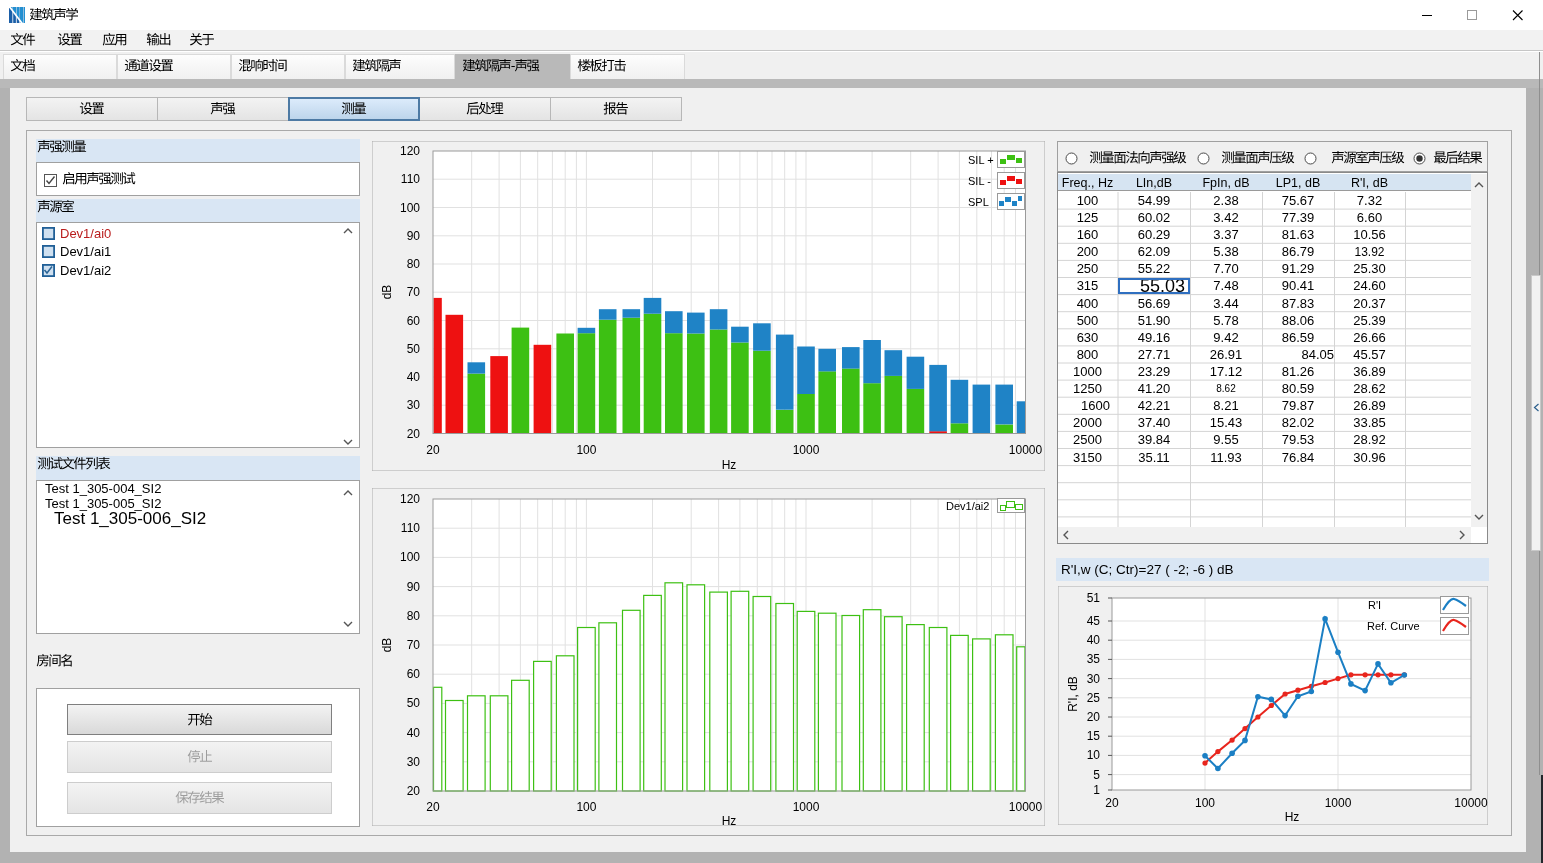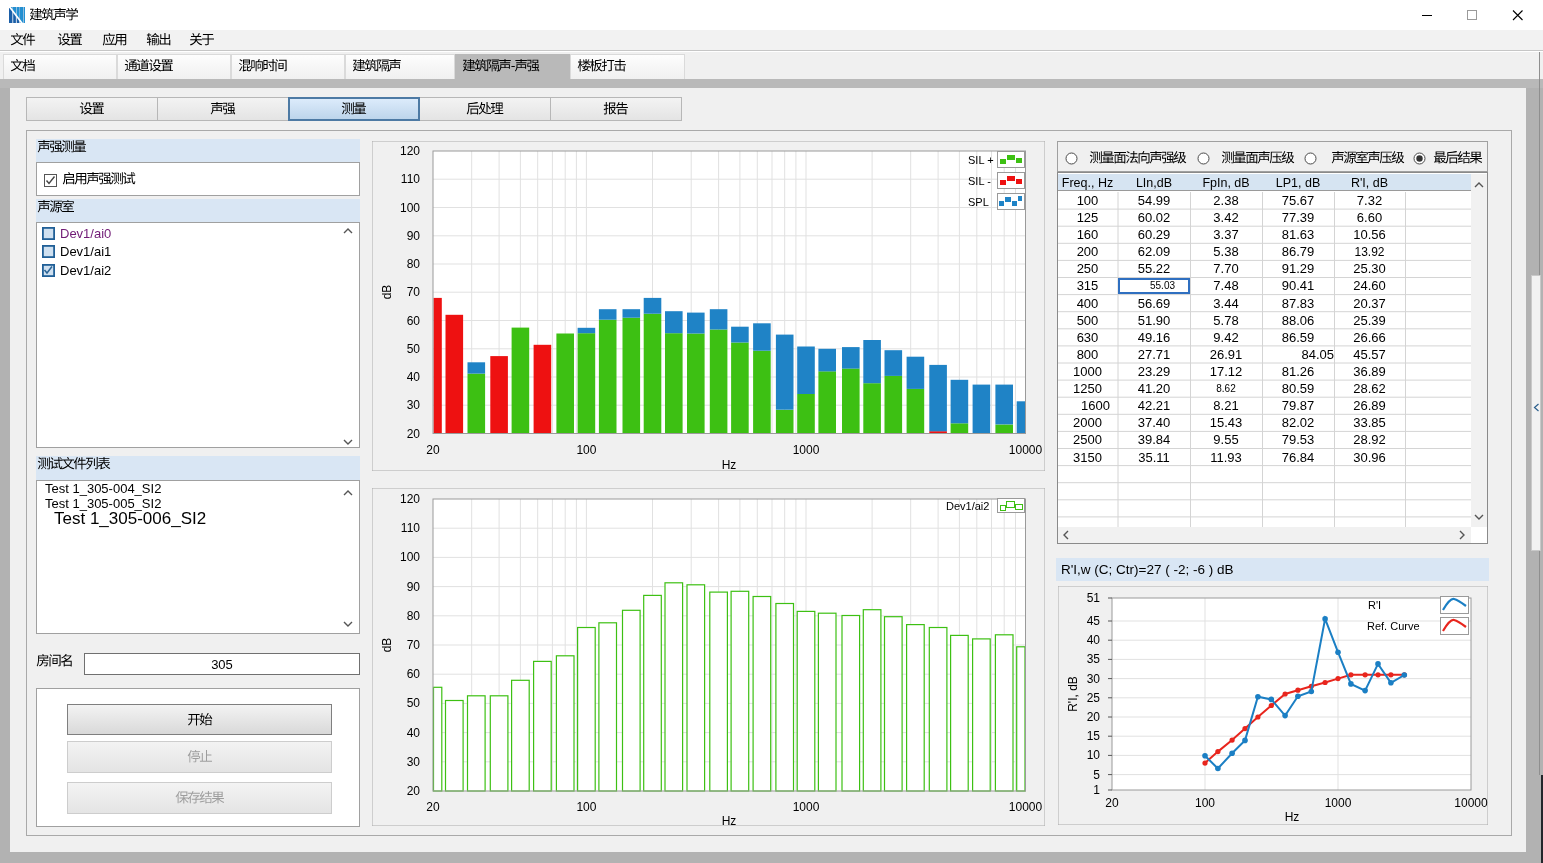--- a/index.html
+++ b/index.html
@@ -158,21 +158,21 @@
     <div class="abs" style="left:36px;top:199px;width:324px;height:23.5px;background:#d9e6f4"></div>
     <div style="position:absolute;left:38px;top:201px">
       <svg width="36" height="12" viewBox="0 0 36 12" style="overflow:visible;display:block">
         <path transform="translate(0,10.32)" fill="#000" d="M5.5 -11.3V-10.2H0.2V-9.3H5.5V-8.0H1.0V-7.1H11.2V-8.0H6.5V-9.3H11.8V-10.2H6.5V-11.3ZM1.3 -6.0V-4.3C1.3 -2.8 1.1 -0.9 -0.3 0.5C-0.1 0.6 0.3 0.9 0.4 1.1C1.4 0.2 1.9 -1.0 2.2 -2.2H9.9V-1.6H10.9V-6.0ZM9.9 -3.1H6.5V-5.2H9.9ZM2.3 -3.1C2.3 -3.5 2.3 -3.9 2.3 -4.3V-5.2H5.5V-3.1Z M18.5 -5.5H22.6V-4.3H18.5ZM18.5 -7.4H22.6V-6.2H18.5ZM18.1 -2.8C17.7 -1.9 17.1 -0.9 16.5 -0.3C16.7 -0.1 17.1 0.1 17.3 0.3C17.9 -0.4 18.5 -1.5 19.0 -2.5ZM21.9 -2.5C22.4 -1.7 23.1 -0.5 23.3 0.1L24.3 -0.3C24.0 -0.9 23.3 -2.0 22.7 -2.9ZM12.4 -10.4C13.2 -10.0 14.2 -9.3 14.7 -8.9L15.3 -9.7C14.8 -10.1 13.8 -10.7 13.0 -11.1ZM11.8 -6.8C12.5 -6.4 13.6 -5.8 14.1 -5.4L14.7 -6.2C14.1 -6.6 13.1 -7.1 12.4 -7.5ZM12.1 0.3 13.0 0.9C13.6 -0.4 14.4 -2.0 14.9 -3.5L14.1 -4.0C13.5 -2.5 12.7 -0.7 12.1 0.3ZM15.8 -10.6V-6.9C15.8 -4.7 15.7 -1.7 14.2 0.5C14.4 0.6 14.8 0.8 15.0 1.0C16.6 -1.2 16.8 -4.6 16.8 -6.9V-9.7H24.1V-10.6ZM20.0 -9.5C19.9 -9.1 19.8 -8.6 19.6 -8.2H17.6V-3.5H20.0V0.0C20.0 0.1 19.9 0.2 19.8 0.2C19.6 0.2 19.0 0.2 18.4 0.2C18.5 0.5 18.6 0.8 18.7 1.1C19.6 1.1 20.2 1.1 20.5 0.9C20.9 0.8 21.0 0.5 21.0 0.0V-3.5H23.6V-8.2H20.6C20.8 -8.5 21.0 -8.9 21.1 -9.3Z M25.3 -2.9V-2.0H29.5V-0.2H24.1V0.7H36.0V-0.2H30.5V-2.0H34.8V-2.9H30.5V-4.3H29.5V-2.9ZM25.8 -4.1C26.3 -4.2 26.9 -4.3 33.3 -4.8C33.6 -4.5 33.9 -4.2 34.1 -3.9L34.9 -4.5C34.3 -5.2 33.1 -6.2 32.2 -6.9L31.5 -6.4C31.8 -6.2 32.2 -5.8 32.6 -5.5L27.4 -5.1C28.1 -5.7 28.9 -6.4 29.6 -7.1H34.5V-8.0H25.6V-7.1H28.3C27.5 -6.3 26.7 -5.7 26.5 -5.5C26.1 -5.2 25.8 -5.0 25.5 -5.0C25.6 -4.7 25.8 -4.3 25.8 -4.1ZM29.1 -11.1C29.3 -10.8 29.5 -10.4 29.7 -10.1H24.2V-7.7H25.2V-9.2H34.8V-7.7H35.8V-10.1H30.8C30.6 -10.5 30.3 -11.0 30.1 -11.4Z"></path>
       </svg>
     </div>
     <div class="abs" style="left:36px;top:222px;width:324px;height:226px;background:#fff;border:1px solid #a0a0a0"></div>
     <svg class="abs" style="left:42px;top:227px" width="13" height="13" viewBox="0 0 13 13">
 <rect x="0.9" y="0.9" width="11.2" height="11.2" fill="#cfe0f0" stroke="#205f97" stroke-width="1.8"></rect>
     </svg>
-    <div class="abs" style="left:60px;top:226px;font-size:13px;color:#701a75;line-height:16px">Dev1/ai0</div>
+    <div class="abs" style="left:60px;top:226px;font-size:13px;color:#b91c1c;line-height:16px">Dev1/ai0</div>
     <svg class="abs" style="left:42px;top:245px" width="13" height="13" viewBox="0 0 13 13">
 <rect x="0.9" y="0.9" width="11.2" height="11.2" fill="#cfe0f0" stroke="#205f97" stroke-width="1.8"></rect>
     </svg>
     <div class="abs" style="left:60px;top:244px;font-size:13px;color:#000;line-height:16px">Dev1/ai1</div>
     <svg class="abs" style="left:42px;top:264px" width="13" height="13" viewBox="0 0 13 13">
 <rect x="0.9" y="0.9" width="11.2" height="11.2" fill="#cfe0f0" stroke="#205f97" stroke-width="1.8"></rect>
       <path d="M2.5 6 L5 9 L10 2.5" stroke="#2a6496" stroke-width="1.5" fill="none"></path>
     </svg>
     <div class="abs" style="left:60px;top:263px;font-size:13px;color:#000;line-height:16px">Dev1/ai2</div>
     <svg class="abs" style="left:343px;top:228px" width="10" height="6" viewBox="0 0 10 6">
@@ -195,21 +195,20 @@
       <path d="M1 5 L5 1 L9 5" stroke="#555" stroke-width="1.4" fill="none"></path>
     </svg>
     <svg class="abs" style="left:343px;top:621px" width="10" height="6" viewBox="0 0 10 6">
       <path d="M1 1 L5 5 L9 1" stroke="#555" stroke-width="1.4" fill="none"></path>
     </svg>
     <div style="position:absolute;left:37px;top:655px">
       <svg width="36" height="12" viewBox="0 0 36 12" style="overflow:visible;display:block">
         <path transform="translate(0,10.32)" fill="#000" d="M6.1 -6.4C6.3 -6.0 6.7 -5.4 6.9 -5.0H2.6V-4.2H5.1C4.9 -2.1 4.3 -0.5 1.9 0.3C2.1 0.5 2.4 0.8 2.5 1.0C4.4 0.4 5.3 -0.7 5.7 -2.1H9.7C9.6 -0.8 9.4 -0.2 9.2 0.0C9.1 0.1 9.0 0.1 8.7 0.1C8.4 0.1 7.7 0.1 7.0 0.1C7.1 0.3 7.2 0.6 7.2 0.9C8.0 0.9 8.7 1.0 9.1 0.9C9.5 0.9 9.8 0.8 10.0 0.6C10.4 0.3 10.6 -0.6 10.8 -2.5C10.8 -2.7 10.8 -2.9 10.8 -2.9H5.9C6.0 -3.3 6.1 -3.7 6.1 -4.2H11.6V-5.0H7.0L7.8 -5.3C7.6 -5.7 7.2 -6.3 6.9 -6.7ZM5.2 -11.0C5.4 -10.7 5.6 -10.3 5.7 -9.9H1.1V-6.7C1.1 -4.6 1.0 -1.6 -0.3 0.6C-0.0 0.7 0.4 0.9 0.6 1.0C1.9 -1.2 2.1 -4.5 2.1 -6.7V-6.8H11.2V-9.9H6.8C6.7 -10.4 6.4 -10.9 6.2 -11.3ZM2.1 -9.1H10.2V-7.7H2.1Z M12.5 -8.3V1.1H13.5V-8.3ZM12.7 -10.6C13.3 -10.0 14.0 -9.2 14.3 -8.7L15.2 -9.2C14.8 -9.8 14.1 -10.6 13.5 -11.1ZM16.4 -4.0H19.6V-2.2H16.4ZM16.4 -6.6H19.6V-4.8H16.4ZM15.5 -7.4V-1.3H20.6V-7.4ZM16.0 -10.5V-9.6H22.5V-0.1C22.5 0.0 22.5 0.1 22.3 0.1C22.1 0.1 21.6 0.1 21.0 0.1C21.1 0.3 21.3 0.8 21.3 1.0C22.1 1.0 22.7 1.0 23.1 0.8C23.4 0.7 23.6 0.4 23.6 -0.1V-10.5Z M26.8 -7.1C27.5 -6.6 28.3 -6.0 28.9 -5.5C27.3 -4.6 25.6 -4.0 23.9 -3.7C24.1 -3.4 24.3 -3.0 24.4 -2.7C25.2 -2.9 25.9 -3.1 26.7 -3.4V1.1H27.7V0.4H33.7V1.1H34.7V-4.6H29.3C31.6 -5.8 33.5 -7.4 34.6 -9.6L34.0 -10.0L33.8 -9.9H29.0C29.3 -10.3 29.6 -10.7 29.9 -11.1L28.7 -11.3C27.9 -10.0 26.4 -8.5 24.2 -7.5C24.4 -7.3 24.8 -7.0 24.9 -6.7C26.2 -7.4 27.3 -8.2 28.1 -9.0H33.1C32.3 -7.8 31.2 -6.8 29.8 -6.0C29.2 -6.5 28.3 -7.2 27.6 -7.7ZM33.7 -0.6H27.7V-3.6H33.7Z"></path>
       </svg>
     </div>
-    <div class="abs" style="left:84px;top:653px;width:276px;height:22px;background:#fff;border:1px solid #707070;text-align:center;font-size:13px;line-height:21px">305</div>
     <div class="abs" style="left:36px;top:688px;width:324px;height:139px;background:#fff;border:1px solid #a0a0a0"></div>
     <div class="abs" style="left:67px;top:704px;width:265px;height:31px;background:linear-gradient(#f3f3f3,#d9d9d9);border:1px solid #7f7f7f"></div>
     <div style="position:absolute;left:188px;top:714px">
       <svg width="24" height="12" viewBox="0 0 24 12" style="overflow:visible;display:block">
         <path transform="translate(0,10.32)" fill="#000" d="M8.0 -9.4V-5.6H4.2V-6.2V-9.4ZM-0.0 -5.6V-4.7H3.2C3.0 -2.8 2.3 -1.0 0.0 0.4C0.3 0.6 0.6 0.9 0.8 1.1C3.3 -0.4 4.0 -2.5 4.2 -4.7H8.0V1.1H9.0V-4.7H12.0V-5.6H9.0V-9.4H11.6V-10.4H0.5V-9.4H3.2V-6.2L3.2 -5.6Z M17.5 -4.4V1.1H18.4V0.5H22.5V1.0H23.4V-4.4ZM18.4 -0.4V-3.5H22.5V-0.4ZM17.0 -5.5C17.4 -5.6 18.0 -5.7 23.0 -6.1C23.2 -5.7 23.3 -5.4 23.4 -5.1L24.3 -5.6C23.9 -6.6 22.9 -8.2 22.0 -9.3L21.2 -9.0C21.7 -8.4 22.1 -7.6 22.5 -6.9L18.3 -6.7C19.1 -7.9 20.0 -9.4 20.8 -11.0L19.7 -11.3C19.0 -9.6 17.9 -7.8 17.6 -7.3C17.2 -6.8 17.0 -6.5 16.7 -6.5C16.8 -6.2 17.0 -5.7 17.0 -5.5ZM14.0 -7.6H15.5C15.4 -5.9 15.1 -4.4 14.6 -3.2C14.1 -3.6 13.7 -4.0 13.2 -4.3C13.5 -5.2 13.8 -6.4 14.0 -7.6ZM12.2 -3.9C12.8 -3.5 13.5 -2.9 14.2 -2.3C13.6 -1.1 12.8 -0.3 11.8 0.3C12.0 0.4 12.3 0.8 12.4 1.0C13.5 0.4 14.3 -0.5 14.9 -1.7C15.4 -1.2 15.9 -0.7 16.2 -0.3L16.8 -1.1C16.5 -1.5 15.9 -2.1 15.4 -2.6C16.0 -4.1 16.3 -6.0 16.5 -8.5L15.9 -8.6L15.8 -8.5H14.2C14.4 -9.4 14.5 -10.3 14.6 -11.2L13.7 -11.2C13.6 -10.4 13.4 -9.5 13.3 -8.5H11.9V-7.6H13.1C12.8 -6.2 12.5 -4.9 12.2 -3.9Z"></path>
       </svg>
     </div>
     <div class="abs" style="left:67px;top:741px;width:265px;height:32px;background:linear-gradient(#f3f3f3,#e4e4e4);border:1px solid #cdcdcd"></div>
     <div style="position:absolute;left:188px;top:751px">
       <svg width="24" height="12" viewBox="0 0 24 12" style="overflow:visible;display:block">
@@ -428,21 +427,21 @@
     <div class="abs" style="left:1118px;top:244px;width:72px;text-align:center;font-size:13px;line-height:16px">62.09</div>
     <div class="abs" style="left:1190px;top:244px;width:72px;text-align:center;font-size:13px;line-height:16px">5.38</div>
     <div class="abs" style="left:1262px;top:244px;width:72px;text-align:center;font-size:13px;line-height:16px">86.79</div>
     <div class="abs" style="left:1334px;top:244px;width:71px;text-align:center;font-size:12px;line-height:16px">13.92</div>
     <div class="abs" style="left:1057px;top:261px;width:61px;text-align:center;font-size:13px;line-height:16px">250</div>
     <div class="abs" style="left:1118px;top:261px;width:72px;text-align:center;font-size:13px;line-height:16px">55.22</div>
     <div class="abs" style="left:1190px;top:261px;width:72px;text-align:center;font-size:13px;line-height:16px">7.70</div>
     <div class="abs" style="left:1262px;top:261px;width:72px;text-align:center;font-size:13px;line-height:16px">91.29</div>
     <div class="abs" style="left:1334px;top:261px;width:71px;text-align:center;font-size:13px;line-height:16px">25.30</div>
     <div class="abs" style="left:1057px;top:278px;width:61px;text-align:center;font-size:13px;line-height:16px">315</div>
-    <div class="abs" style="left:1118px;top:278px;width:89px;text-align:center;font-size:10px;line-height:16px">55.03</div>
+    <div class="abs" style="left:1118px;top:278px;width:89px;text-align:center;font-size:18px;line-height:16px">55.03</div>
     <div class="abs" style="left:1190px;top:278px;width:72px;text-align:center;font-size:13px;line-height:16px">7.48</div>
     <div class="abs" style="left:1262px;top:278px;width:72px;text-align:center;font-size:13px;line-height:16px">90.41</div>
     <div class="abs" style="left:1334px;top:278px;width:71px;text-align:center;font-size:13px;line-height:16px">24.60</div>
     <div class="abs" style="left:1057px;top:296px;width:61px;text-align:center;font-size:13px;line-height:16px">400</div>
     <div class="abs" style="left:1118px;top:296px;width:72px;text-align:center;font-size:13px;line-height:16px">56.69</div>
     <div class="abs" style="left:1190px;top:296px;width:72px;text-align:center;font-size:13px;line-height:16px">3.44</div>
     <div class="abs" style="left:1262px;top:296px;width:72px;text-align:center;font-size:13px;line-height:16px">87.83</div>
     <div class="abs" style="left:1334px;top:296px;width:71px;text-align:center;font-size:13px;line-height:16px">20.37</div>
     <div class="abs" style="left:1057px;top:313px;width:61px;text-align:center;font-size:13px;line-height:16px">500</div>
     <div class="abs" style="left:1118px;top:313px;width:72px;text-align:center;font-size:13px;line-height:16px">51.90</div>

